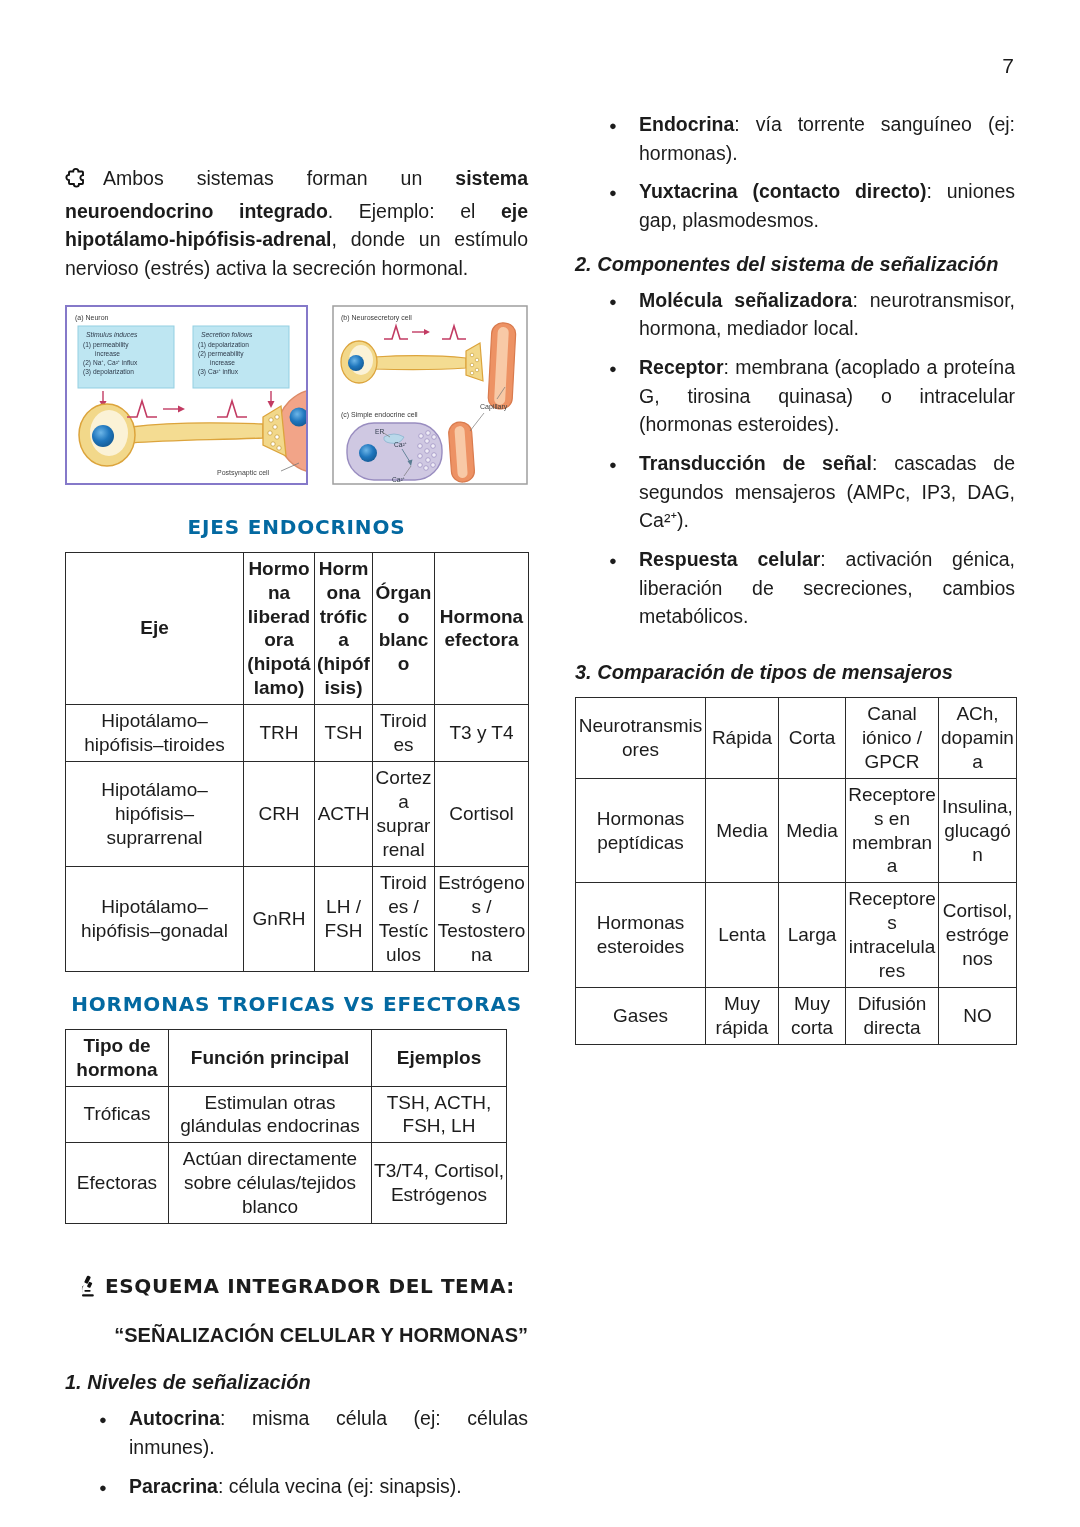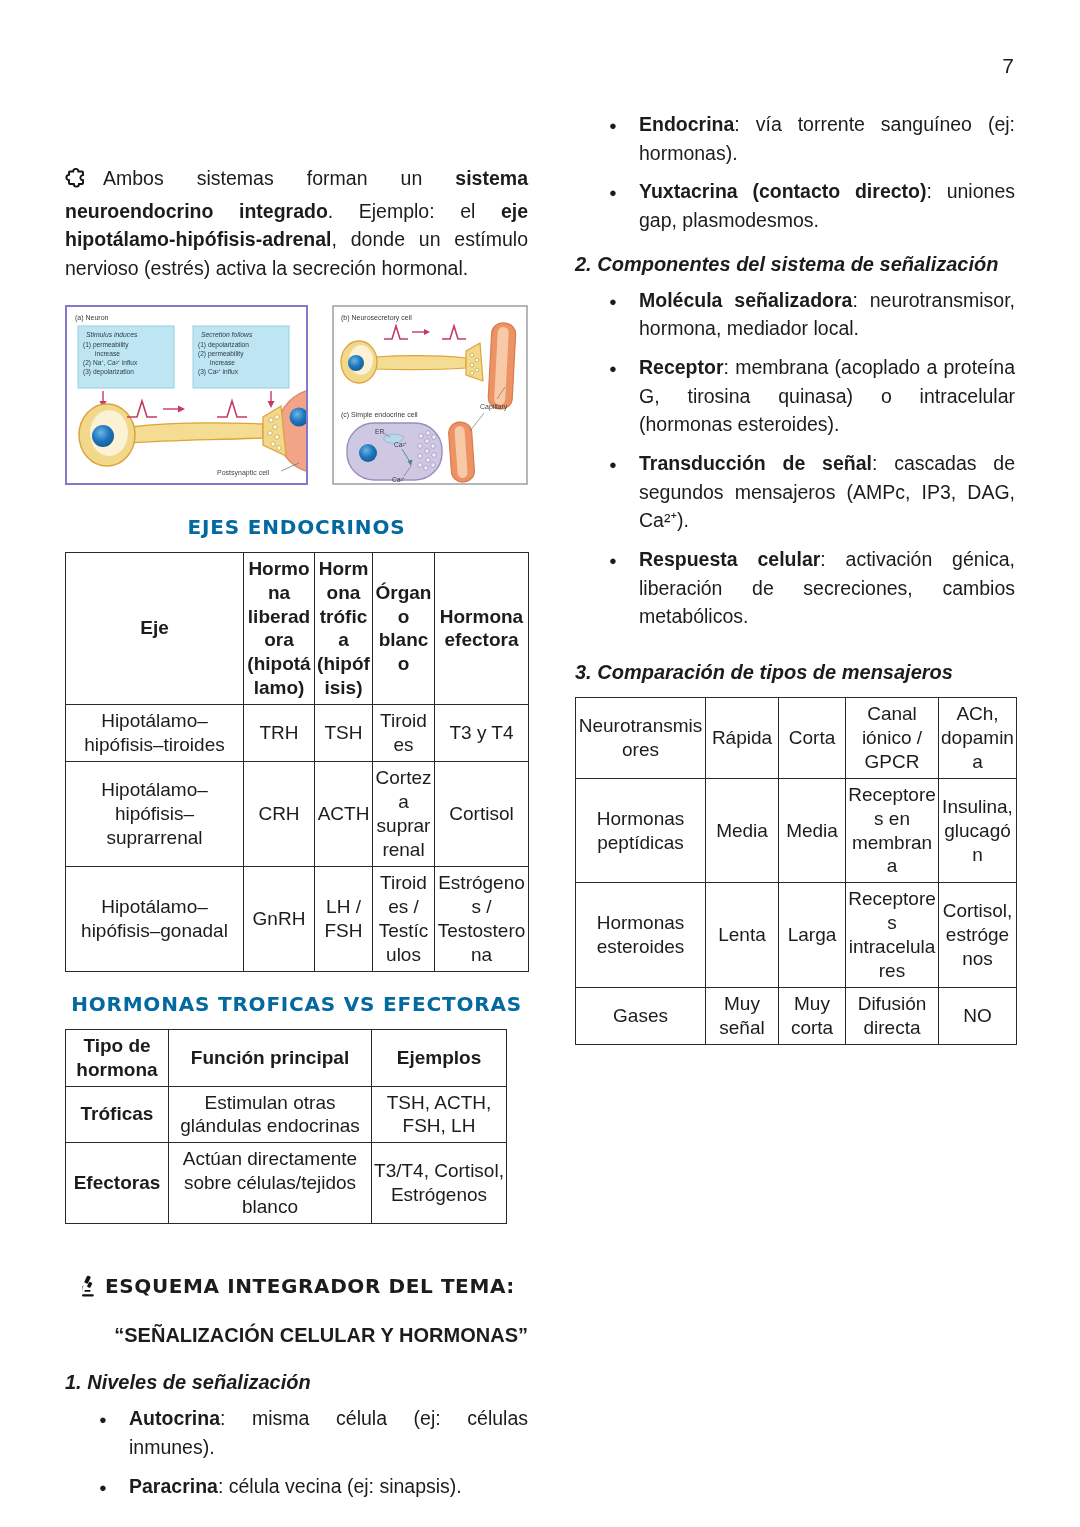--- a/index.html
+++ b/index.html
@@ -27,21 +27,21 @@
   .t-ejes-title { margin-top:30px; }
   .t-trof-title { margin-top:20px; }
 
   table { border-collapse:collapse; table-layout:fixed; margin-top:13px; }
   td, th {
     border:1.5px solid #2a2a2a; text-align:center; vertical-align:middle;
     font-size:19px; line-height:1.26; padding:4px 2px;
     overflow-wrap:anywhere; word-break:normal;
   }
   th { font-weight:bold; }
-  table.t2 td.lead { font-weight:bold; }
+  table.t2 td.lead { font-weight:normal; }
 
   .esquema-title { margin-top:50px; text-align:center; font-family:"DejaVu Sans", sans-serif;
     font-weight:bold; font-size:20px; letter-spacing:0.6px; }
   .esquema-title .micon { display:inline-block; vertical-align:-4px; margin-right:8px; }
   .subtitle { margin-top:22px; text-align:right; font-weight:bold; font-size:20px; }
 
   .sec-heading { font-weight:bold; font-style:italic; font-size:20px; margin-top:24px; }
   .col-right .sec-heading.first { margin-top:18px; }
 
   .bullet { display:flex; margin-top:10px; font-size:19.5px; line-height:1.47; }
@@ -366,20 +366,20 @@
     </tr>
     <tr>
       <td>Hormonas esteroides</td>
       <td>Lenta</td>
       <td>Larga</td>
       <td>Receptores intracelulares</td>
       <td>Cortisol, estrógenos</td>
     </tr>
     <tr>
       <td>Gases</td>
-      <td>Muy señal</td>
+      <td>Muy rápida</td>
       <td>Muy corta</td>
       <td>Difusión directa</td>
       <td>NO</td>
     </tr>
   </tbody>
     </table>
 </div>
 
 </body></html>

